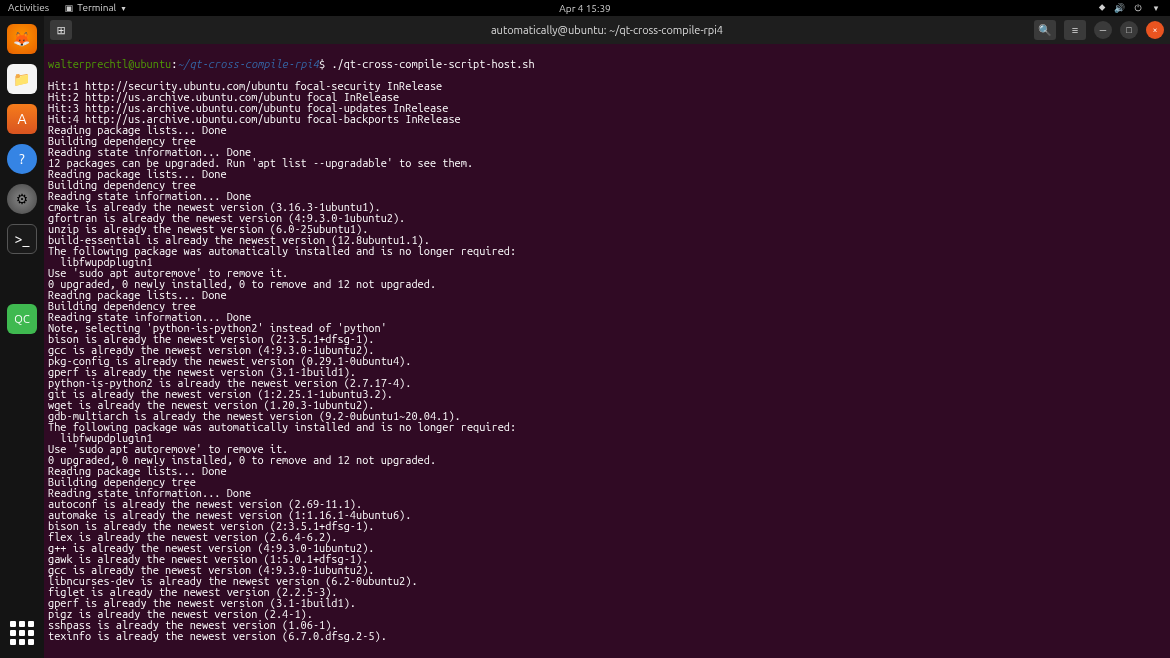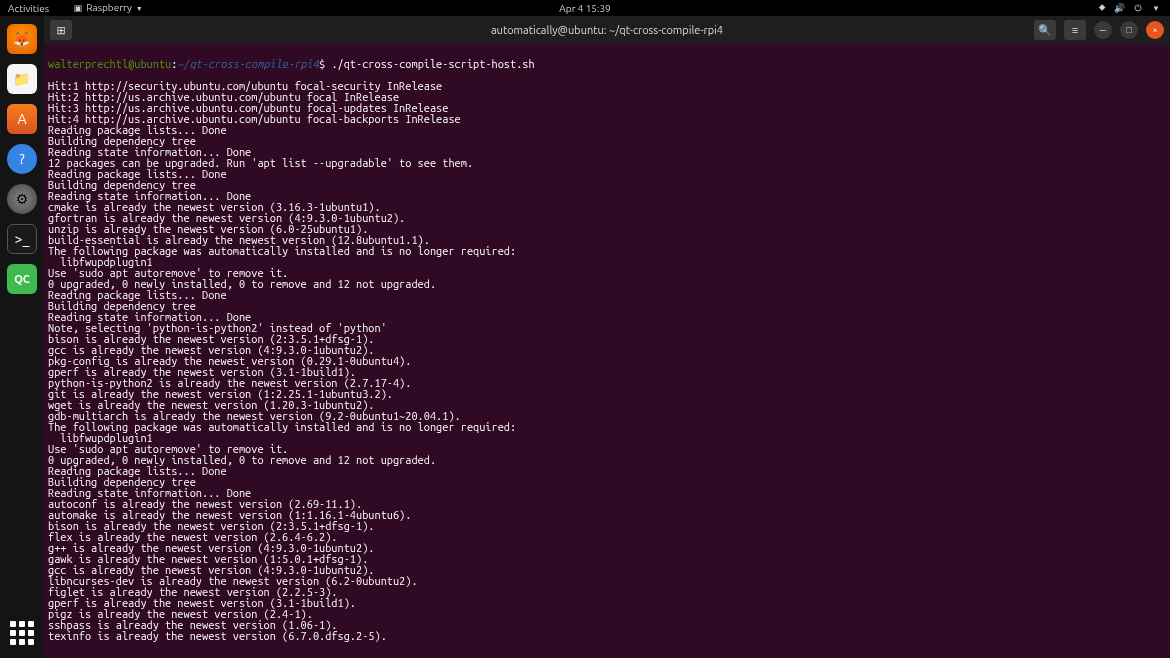--- a/index.html
+++ b/index.html
@@ -14,21 +14,21 @@
     .topbar {
       height: 16px;
       background: #000;
       display: flex;
       align-items: center;
       padding: 0 8px;
       color: #d0d0d0;
       font-size: 10px;
       position: relative;
     }
-    .topbar .left { display: flex; gap: 23px; align-items: center; }
+    .topbar .left { display: flex; gap: 14px; align-items: flex-start; }
     .topbar .center { position: absolute; left: 50%; transform: translateX(-50%); }
     .topbar .right { margin-left: auto; display: flex; gap: 6px; align-items: center; }
     .topbar .dropdown::after {
       content: '▾';
       margin-left: 3px;
       font-size: 8px;
     }
     .topbar-icon {
       width: 12px;
       height: 12px;
@@ -59,21 +59,21 @@
       justify-content: center;
       font-size: 14px;
       cursor: pointer;
     }
     .dock-item.firefox { background: radial-gradient(circle at 50% 40%, #ff9500, #e66000); }
     .dock-item.files { background: #f5f5f5; color: #666; }
     .dock-item.software { background: linear-gradient(#f67c1b, #d95420); color: #fff; }
     .dock-item.help { background: #3584e4; color: #fff; border-radius: 50%; }
     .dock-item.settings { background: radial-gradient(circle, #888, #444); border-radius: 50%; }
     .dock-item.terminal { background: #1a1a1a; border: 1px solid #555; color: #fff; }
-    .dock-item.qc { background: #3fb950; color: #fff; font-weight: bold; font-size: 11px; }
+    .dock-item.qc { background: #3fb950; color: #fff; font-weight: normal; font-size: 11px; margin-top: 40px; }
     .dock-apps {
       position: absolute;
       bottom: 10px;
       width: 30px;
       height: 30px;
       display: grid;
       grid-template-columns: repeat(3, 1fr);
       gap: 3px;
       padding: 3px;
       cursor: pointer;
@@ -159,21 +159,21 @@
     .line { display: block; }
   </style>
 </head>
 <body>
 
 <div class="topbar">
   <div class="left">
     <span>Activities</span>
     <span class="dropdown">
       <span class="topbar-icon">▣</span>
-      <span>Raspberry</span>
+      <span>Terminal</span>
     </span>
   </div>
   <div class="center">Apr 4  15:39</div>
   <div class="right">
     <span class="topbar-icon">⯁</span>
     <span class="topbar-icon">🔊</span>
     <span class="topbar-icon">⏻</span>
     <span class="topbar-icon">▾</span>
   </div>
 </div>

